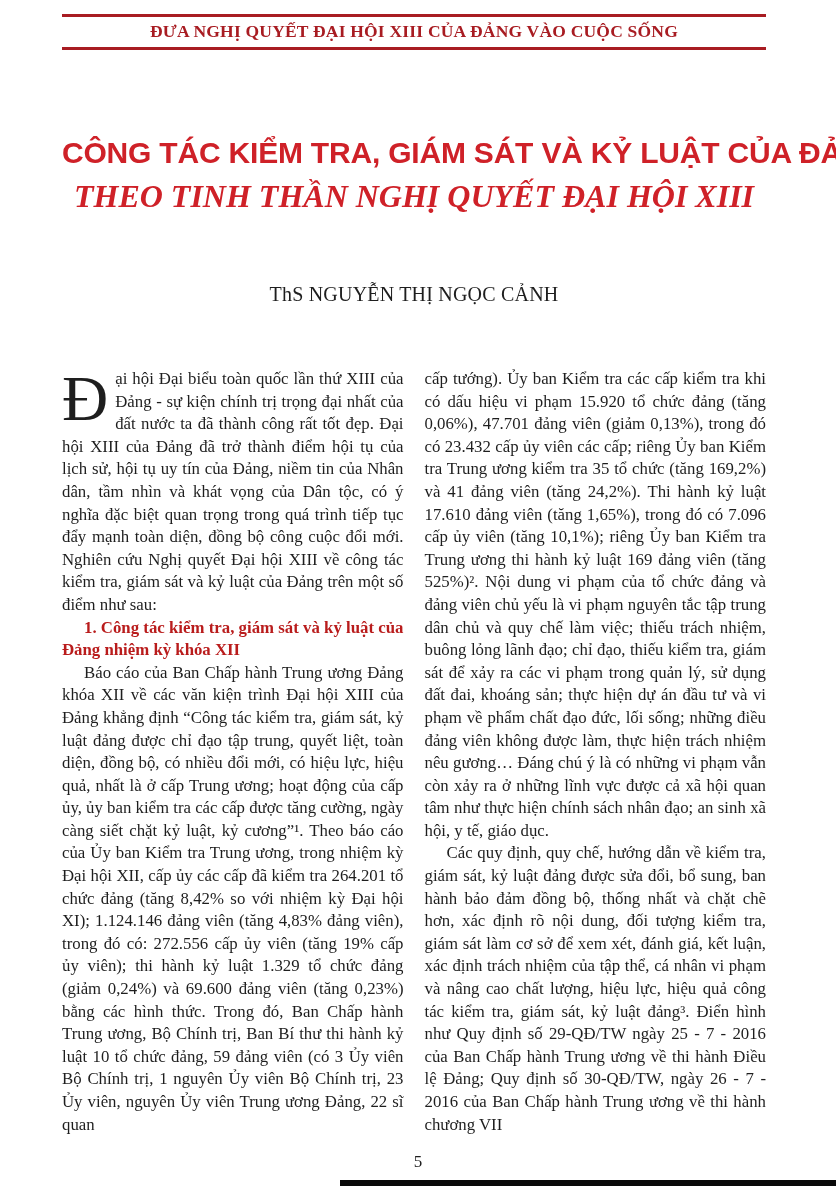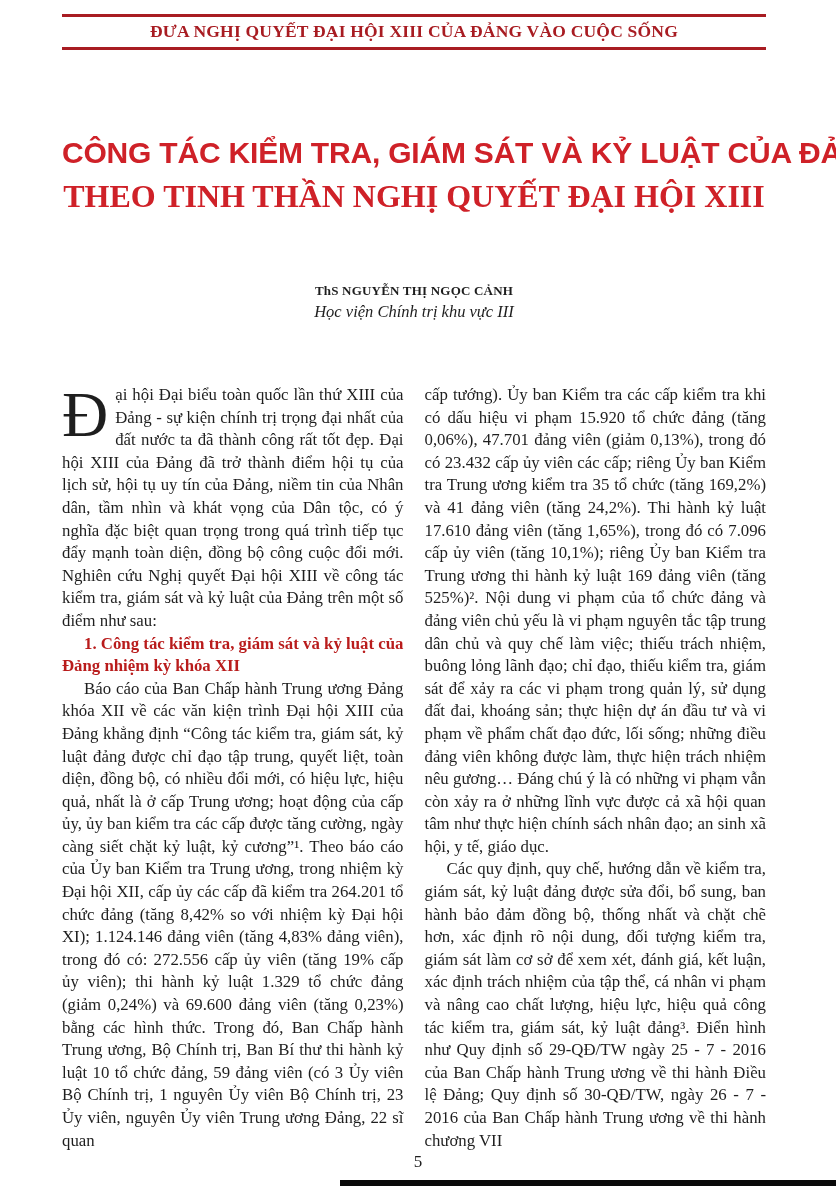--- a/index.html
+++ b/index.html
@@ -35,23 +35,24 @@
     font-size: 30px;
     letter-spacing: -0.2px;
     white-space: nowrap;
   }
   .title-line2 {
     display: block;
     font-family: "Liberation Serif", serif;
     font-weight: bold;
     font-size: 32px;
     margin-top: 8px;
+    font-style: italic;
   }
   .author-block { text-align: center; margin-top: 68px; }
-  .author-name { font-weight: bold; font-size: 13px; letter-spacing: 0.2px; }
+  .author-name { font-weight: normal; font-size: 20px; letter-spacing: 0.2px; }
   .author-affiliation { font-style: italic; font-size: 16.5px; margin-top: 3px; }
   .columns {
     display: flex;
     gap: 21px;
     margin-top: 62px;
     text-align: justify;
     font-size: 16.8px;
     line-height: 22.6px;
   }
   .col { flex: 1; min-width: 0; }
@@ -102,21 +103,20 @@
     <div class="banner-rule"></div>
   </header>
 
   <h1 class="article-title">
     <span class="title-line1">CÔNG TÁC KIỂM TRA, GIÁM SÁT VÀ KỶ LUẬT CỦA ĐẢNG</span>
     <span class="title-line2">THEO TINH THẦN NGHỊ QUYẾT ĐẠI HỘI XIII</span>
   </h1>
 
   <div class="author-block">
     <div class="author-name">ThS NGUYỄN THỊ NGỌC CẢNH</div>
-    <div class="author-affiliation">Học viện Chính trị khu vực III</div>
   </div>
 
   <div class="columns">
     <div class="col">
       <p>
         <span class="dropcap">Đ</span><span>ại hội Đại biểu toàn quốc lần thứ XIII của Đảng - sự kiện chính trị trọng đại nhất của đất nước ta đã thành công rất tốt đẹp. Đại hội XIII của Đảng đã trở thành điểm hội tụ của lịch sử, hội tụ uy tín của Đảng, niềm tin của Nhân dân, tầm nhìn và khát vọng của Dân tộc, có ý nghĩa đặc biệt quan trọng trong quá trình tiếp tục đẩy mạnh toàn diện, đồng bộ công cuộc đổi mới. Nghiên cứu Nghị quyết Đại hội XIII về công tác kiểm tra, giám sát và kỷ luật của Đảng trên một số điểm như sau:</span>
       </p>
       <h2 class="subheading">1. Công tác kiểm tra, giám sát và kỷ luật của Đảng nhiệm kỳ khóa XII</h2>
       <p class="indent">Báo cáo của Ban Chấp hành Trung ương Đảng khóa XII về các văn kiện trình Đại hội XIII của Đảng khẳng định “Công tác kiểm tra, giám sát, kỷ luật đảng được chỉ đạo tập trung, quyết liệt, toàn diện, đồng bộ, có nhiều đổi mới, có hiệu lực, hiệu quả, nhất là ở cấp Trung ương; hoạt động của cấp ủy, ủy ban kiểm tra các cấp được tăng cường, ngày càng siết chặt kỷ luật, kỷ cương”¹. Theo báo cáo của Ủy ban Kiểm tra Trung ương, trong nhiệm kỳ Đại hội XII, cấp ủy các cấp đã kiểm tra 264.201 tổ chức đảng (tăng 8,42% so với nhiệm kỳ Đại hội XI); 1.124.146 đảng viên (tăng 4,83% đảng viên), trong đó có: 272.556 cấp ủy viên (tăng 19% cấp ủy viên); thi hành kỷ luật 1.329 tổ chức đảng (giảm 0,24%) và 69.600 đảng viên (tăng 0,23%) bằng các hình thức. Trong đó, Ban Chấp hành Trung ương, Bộ Chính trị, Ban Bí thư thi hành kỷ luật 10 tổ chức đảng, 59 đảng viên (có 3 Ủy viên Bộ Chính trị, 1 nguyên Ủy viên Bộ Chính trị, 23 Ủy viên, nguyên Ủy viên Trung ương Đảng, 22 sĩ quan</p>
     </div>

